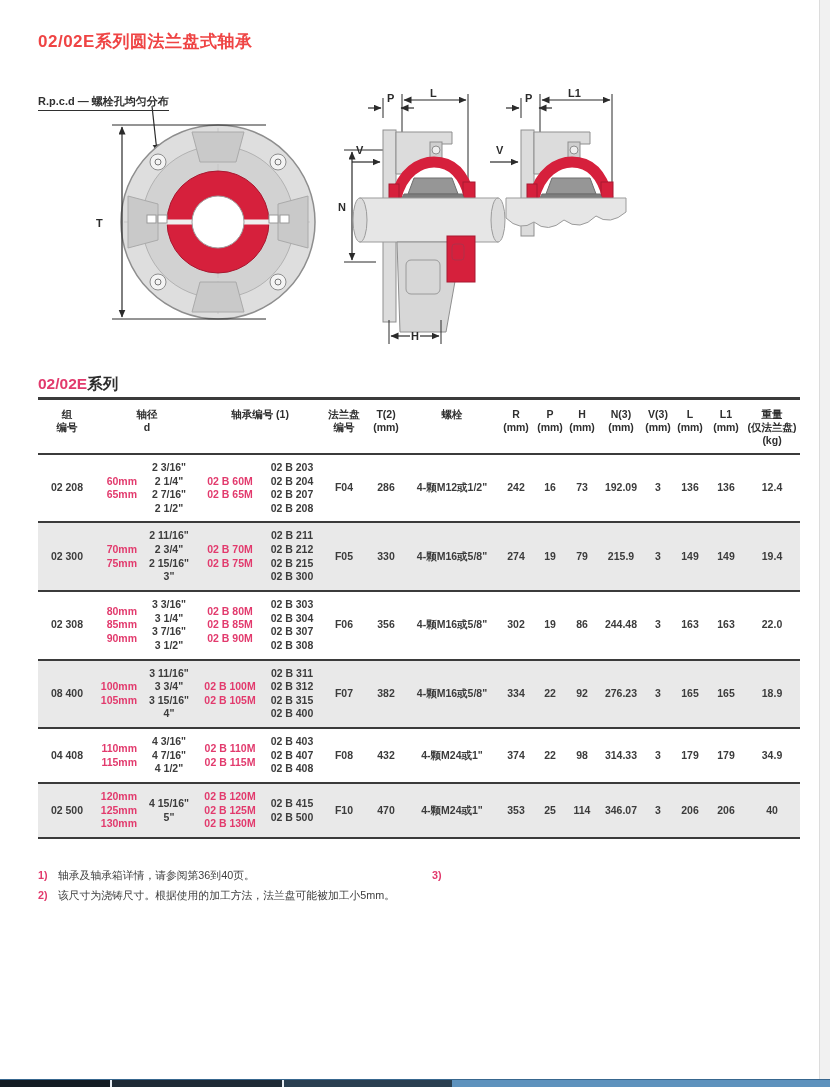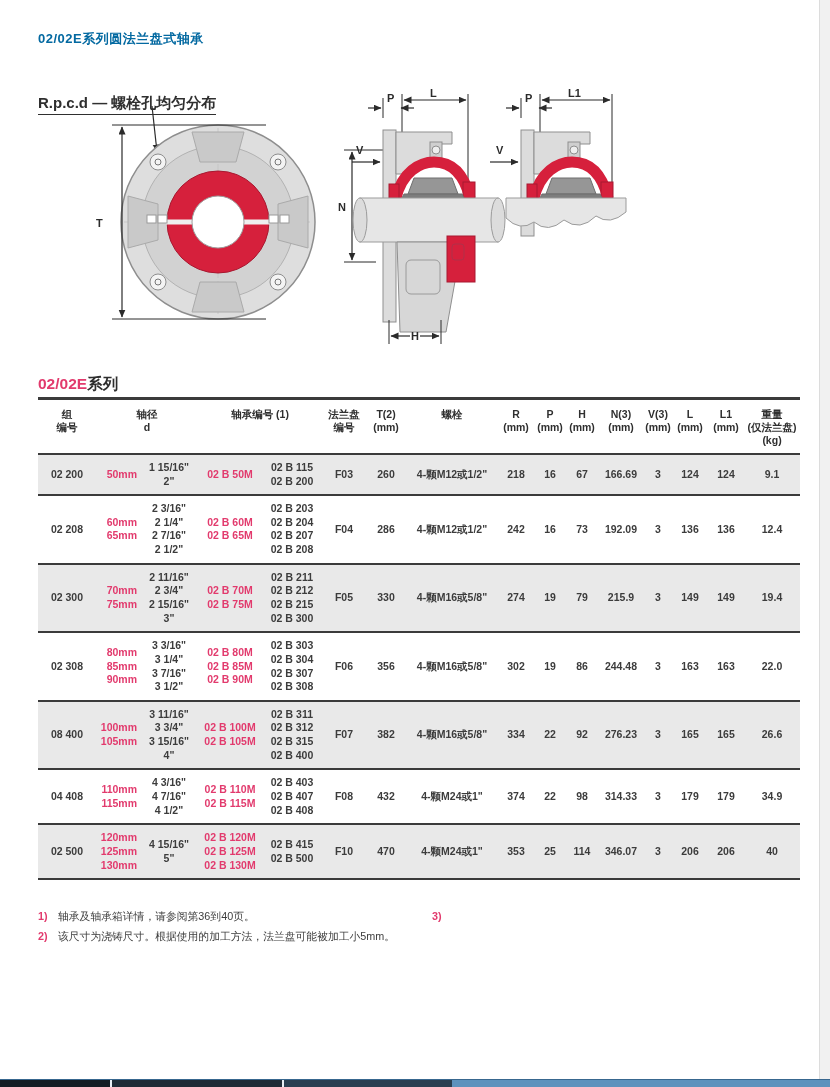--- a/index.html
+++ b/index.html
@@ -10,24 +10,24 @@
   }
   html,body{margin:0;padding:0;}
   body{
     width:830px;height:1087px;overflow:hidden;background:#ffffff;
     font-family:"Liberation Sans","DejaVu Sans",sans-serif;color:var(--ink);
     position:relative;
   }
   .page{position:absolute;inset:0;background:#ffffff;}
   .right-gutter{position:absolute;top:0;right:0;width:10px;height:100%;
     background:#f1f1f1;border-left:1px solid #dcdcdc;}
-  .page-title{position:absolute;left:38px;top:30px;font-size:13px;font-weight:700;
-    color:#0369a1;letter-spacing:0.5px;}
+  .page-title{position:absolute;left:38px;top:30px;font-size:17px;font-weight:700;
+    color:#ef4444;letter-spacing:0.5px;}
   .diagram-wrap{position:absolute;left:0;top:86px;width:830px;height:268px;}
-  .rpcd-label{position:absolute;left:38px;top:8px;font-size:15px;font-weight:700;
+  .rpcd-label{position:absolute;left:38px;top:8px;font-size:11px;font-weight:700;
     color:#2f2f2f;border-bottom:1.5px solid #2f2f2f;padding-bottom:1px;}
   svg text{font-family:"Liberation Sans","DejaVu Sans",sans-serif;font-weight:700;
     font-size:11px;fill:#2b2b2b;}
   .content{position:absolute;left:38px;top:374px;width:762px;}
   .section-heading{font-size:15.5px;font-weight:700;margin:0 0 2px 0;}
   .section-heading .series{color:var(--accent);}
   .section-heading .suffix{color:#2e2e2e;}
   .heading-rule{height:2.5px;background:var(--rule);margin-bottom:0;}
   table{width:762px;border-collapse:collapse;table-layout:fixed;font-size:10.5px;
     border-bottom:2px solid var(--rule);}
@@ -235,40 +235,20 @@
           <th>L
 (mm)</th>
           <th>L1
 (mm)</th>
           <th>重量
 (仅法兰盘)
 (kg)</th>
         </tr>
       </thead>
       <tbody>
-          <tr class="striped">
-            <td class="c-group">02 200</td>
-            <td class="c-mm accent">50mm</td>
-            <td class="c-inch">1 15/16"
-2"</td>
-            <td class="c-metric accent">02 B 50M</td>
-            <td class="c-codes">02 B 115
-02 B 200</td>
-            <td>F03</td>
-            <td>260</td>
-            <td class="c-bolt">4-颗M12或1/2"</td>
-            <td>218</td>
-            <td>16</td>
-            <td>67</td>
-            <td>166.69</td>
-            <td>3</td>
-            <td>124</td>
-            <td>124</td>
-            <td>9.1</td>
-          </tr>
           <tr>
             <td class="c-group">02 208</td>
             <td class="c-mm accent">60mm
 65mm</td>
             <td class="c-inch">2 3/16"
 2 1/4"
 2 7/16"
 2 1/2"</td>
             <td class="c-metric accent">02 B 60M
 02 B 65M</td>
@@ -359,21 +339,21 @@
             <td>F07</td>
             <td>382</td>
             <td class="c-bolt">4-颗M16或5/8"</td>
             <td>334</td>
             <td>22</td>
             <td>92</td>
             <td>276.23</td>
             <td>3</td>
             <td>165</td>
             <td>165</td>
-            <td>26.6</td>
+            <td>18.9</td>
           </tr>
           <tr>
             <td class="c-group">04 408</td>
             <td class="c-mm accent">110mm
 115mm</td>
             <td class="c-inch">4 3/16"
 4 7/16"
 4 1/2"</td>
             <td class="c-metric accent">02 B 110M
 02 B 115M</td>

